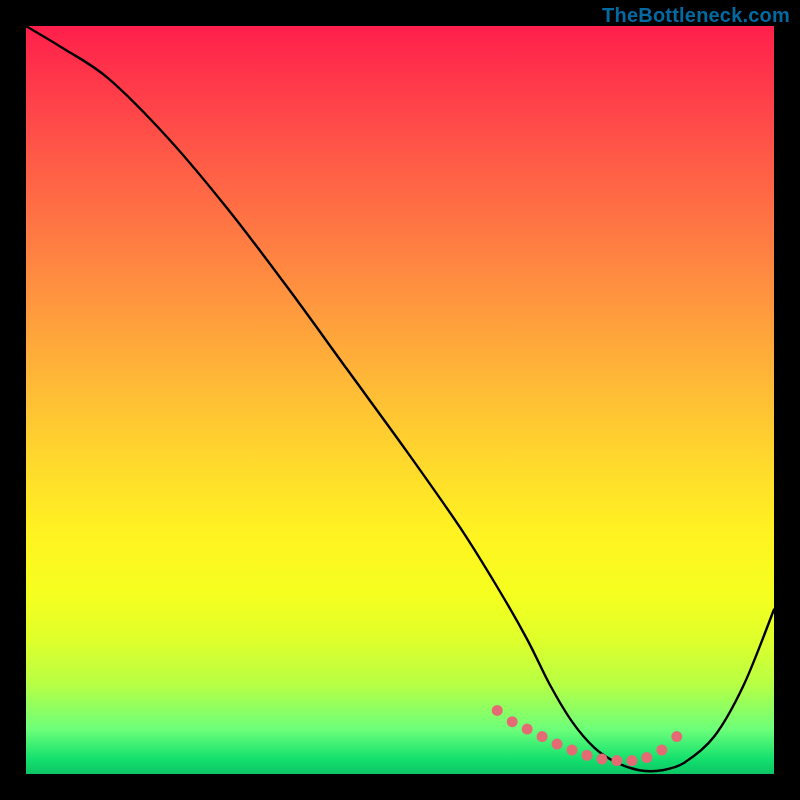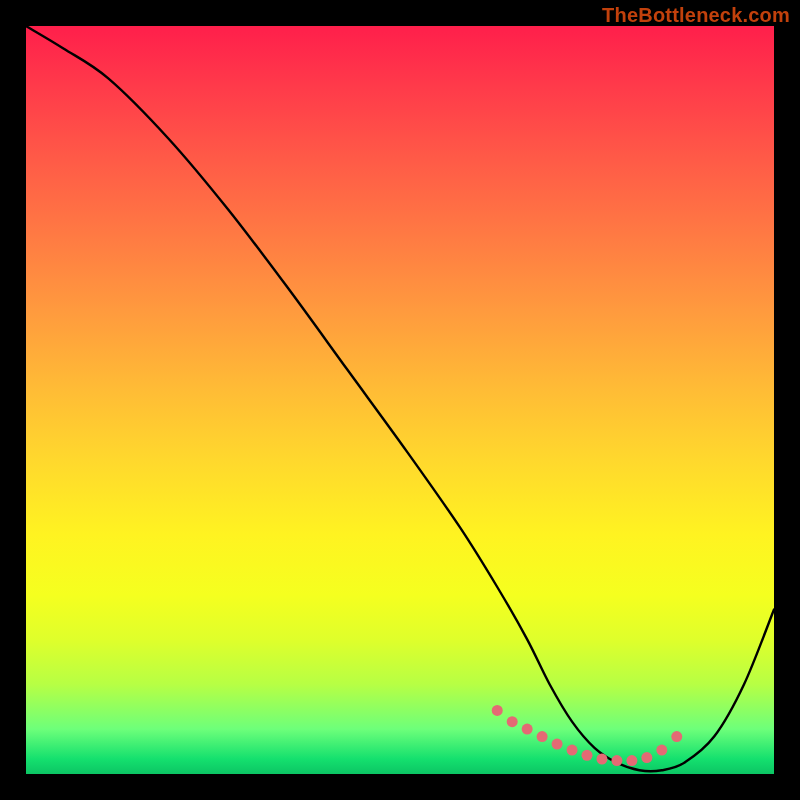--- a/index.html
+++ b/index.html
@@ -14,21 +14,21 @@
   .frame {
     position: relative;
     width: 800px;
     height: 800px;
     background: #000;
   }
   .watermark {
     position: absolute;
     top: 4px;
     right: 10px;
-    color: #c2410c;
+    color: #0369a1;
     font-size: 20px;
     font-weight: 600;
     letter-spacing: 0.2px;
     user-select: none;
   }
   .plot-area {
     position: absolute;
     left: 26px;
     top: 26px;
     width: 748px;

